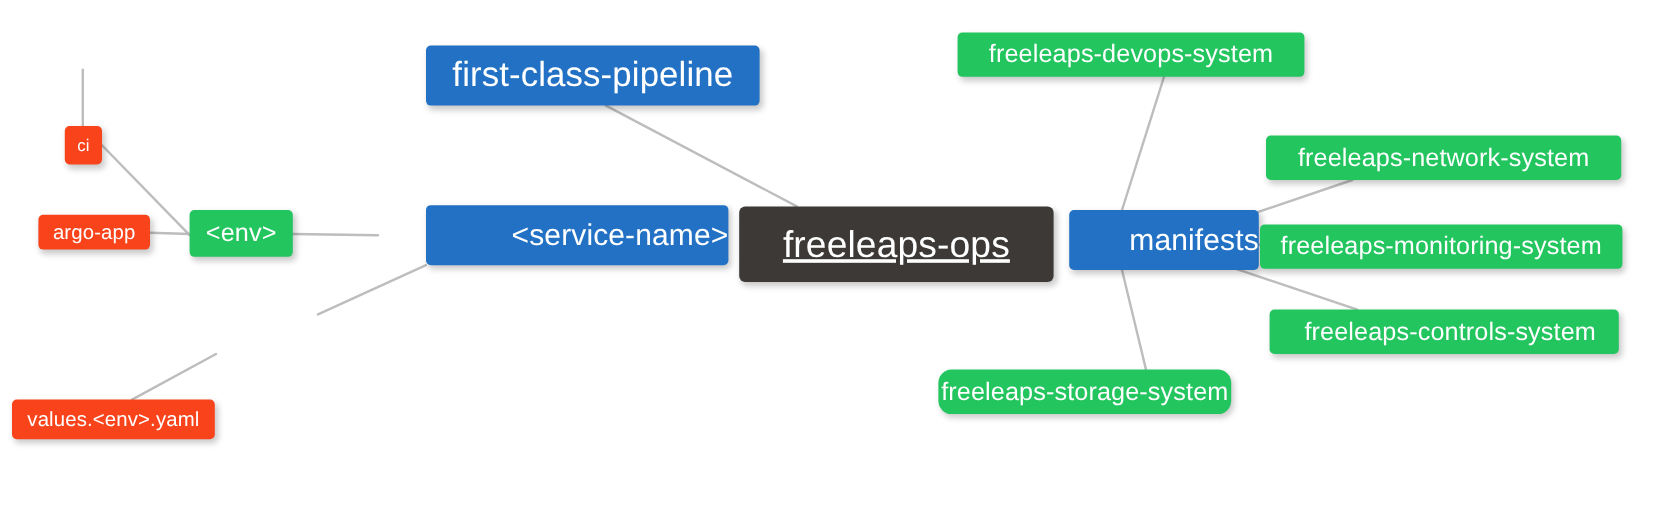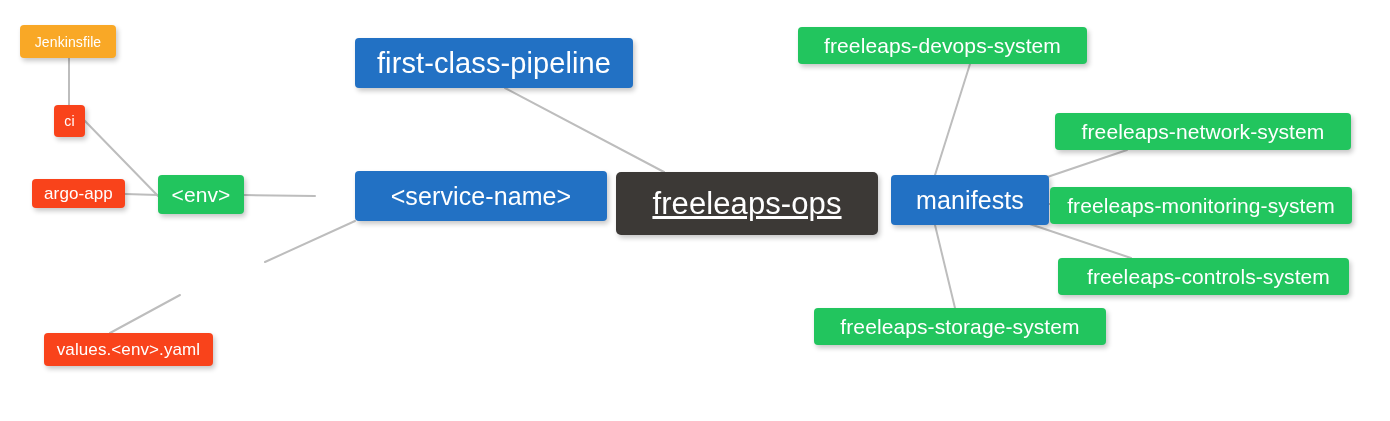--- a/index.html
+++ b/index.html
@@ -45,21 +45,21 @@
     background: #3c3936;
     border-radius: 5px;
     font-size: 31px;
   }
   .node.blue   { background: #2271c4; margin-left: 40px; }
   .node.green  { background: #22c55e; }
   .node.red    { background: #f9431b; }
   .node.orange { background: #f9a826; }
 
   .sz-xl  { font-size: 29px; }
-  .sz-lg  { font-size: 25px; }
+  .sz-lg  { font-size: 25px; justify-content: flex-end; }
   .sz-md  { font-size: 21px; }
   .sz-sm  { font-size: 17px; }
   .sz-xs  { font-size: 14px; }
 </style>
 </head>
 <body>
 
 <div id="canvas">
   <svg id="edges" viewBox="0 0 1390 421" xmlns="http://www.w3.org/2000/svg">
       <line x1="69" y1="58" x2="69" y2="105" stroke="#bdbdbd" stroke-width="2" stroke-linecap="round"></line>
@@ -70,33 +70,30 @@
       <line x1="180" y1="295" x2="110" y2="333" stroke="#bdbdbd" stroke-width="2" stroke-linecap="round"></line>
       <line x1="567" y1="196" x2="584" y2="200" stroke="#bdbdbd" stroke-width="2" stroke-linecap="round"></line>
       <line x1="505" y1="88" x2="664" y2="172" stroke="#bdbdbd" stroke-width="2" stroke-linecap="round"></line>
       <line x1="846" y1="202" x2="851" y2="201" stroke="#bdbdbd" stroke-width="2" stroke-linecap="round"></line>
       <line x1="935" y1="175" x2="970" y2="64" stroke="#bdbdbd" stroke-width="2" stroke-linecap="round"></line>
       <line x1="1009" y1="190" x2="1127" y2="150" stroke="#bdbdbd" stroke-width="2" stroke-linecap="round"></line>
       <line x1="1009" y1="204" x2="1050" y2="204" stroke="#bdbdbd" stroke-width="2" stroke-linecap="round"></line>
       <line x1="1009" y1="217" x2="1131" y2="258" stroke="#bdbdbd" stroke-width="2" stroke-linecap="round"></line>
       <line x1="935" y1="225" x2="955" y2="308" stroke="#bdbdbd" stroke-width="2" stroke-linecap="round"></line>
     </svg>
-<div class="node orange sz-xs" style="left: 20px; top: 25px; width: 96px; height: 33px;">
-      <span>Jenkinsfile</span>
-    </div>
     <div class="node red sz-xs" style="left: 54px; top: 105px; width: 31px; height: 32px;">
       <span>ci</span>
     </div>
     <div class="node red sz-sm" style="left: 32px; top: 179px; width: 93px; height: 29px;">
       <span>argo-app</span>
     </div>
     <div class="node green sz-md" style="left: 158px; top: 175px; width: 86px; height: 39px;">
       <span>&lt;env&gt;</span>
     </div>
-    <div class="node red sz-sm" style="left: 10px; top: 333px; width: 169px; height: 33px; margin-left: 34px;">
+    <div class="node red sz-sm" style="left: 10px; top: 333px; width: 169px; height: 33px;">
       <span>values.&lt;env&gt;.yaml</span>
     </div>
     <div class="node blue sz-xl" style="left: 315px; top: 38px; width: 278px; height: 50px;">
       <span>first-class-pipeline</span>
     </div>
     <div class="node blue sz-lg" style="left: 315px; top: 171px; width: 252px; height: 50px;">
       <span>&lt;service-name&gt;</span>
     </div>
     <div class="node root sz-xl" style="left: 616px; top: 172px; width: 262px; height: 63px; text-decoration: underline;">
       <span>freeleaps-ops</span>
@@ -109,16 +106,16 @@
     </div>
     <div class="node green sz-md" style="left: 1055px; top: 113px; width: 296px; height: 37px;">
       <span>freeleaps-network-system</span>
     </div>
     <div class="node green sz-md" style="left: 1050px; top: 187px; width: 302px; height: 37px;">
       <span>freeleaps-monitoring-system</span>
     </div>
     <div class="node green sz-md" style="left: 1058px; top: 258px; width: 291px; height: 37px; padding-left: 10px;">
       <span>freeleaps-controls-system</span>
     </div>
-    <div class="node green sz-md" style="left: 814px; top: 308px; width: 292px; height: 37px;">
+    <div class="node green sz-md" style="left: 782px; top: 308px; width: 244px; height: 37px; border-radius: 11px;">
       <span>freeleaps-storage-system</span>
     </div>
   </div>
 
 </body></html>

